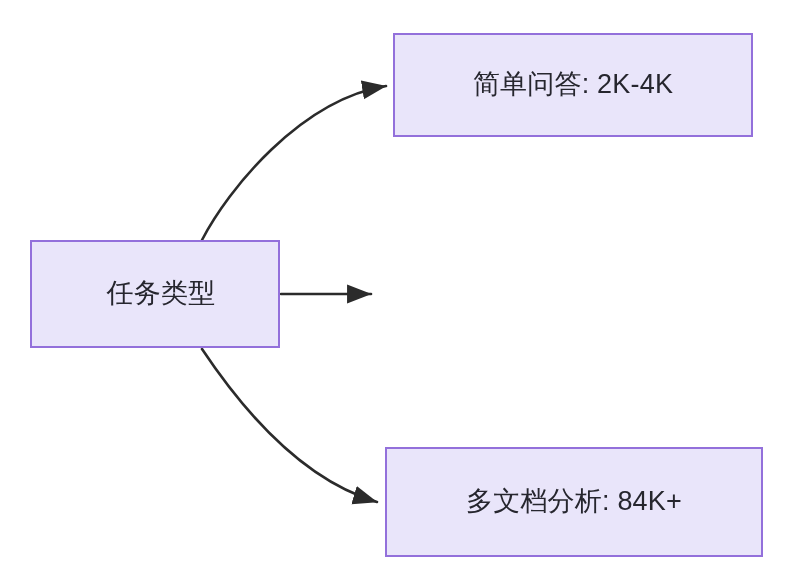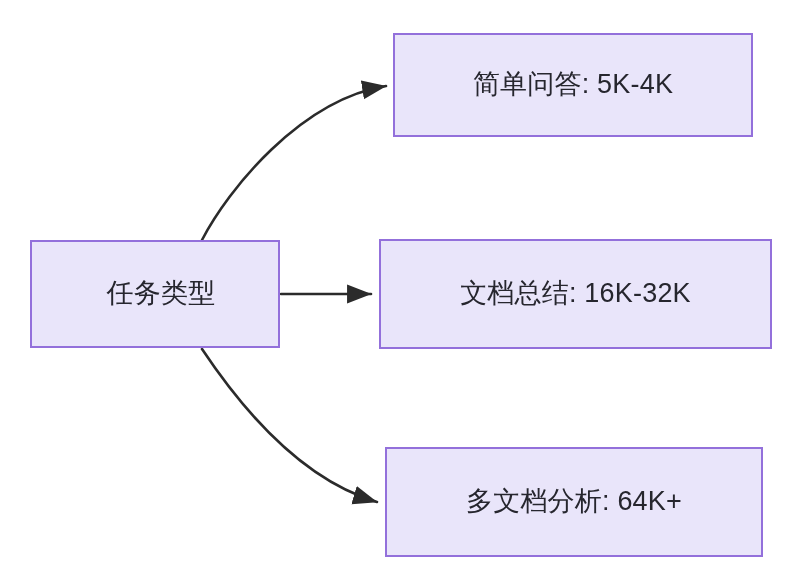--- a/index.html
+++ b/index.html
@@ -88,24 +88,21 @@
     <path d="M281,294 L371,294" fill="none" stroke="#2b2b2b" stroke-width="2.6" stroke-linecap="round" marker-end="url(#arrowhead)"></path>
 
     <path d="M202,349 C236,400 296,478 377,502" fill="none" stroke="#2b2b2b" stroke-width="2.6" stroke-linecap="round" marker-end="url(#arrowhead)"></path>
   </svg>
 
   <div class="node" id="node-root">
     <span class="node-label">任务类型</span>
   </div>
 
   <div class="node" id="node-simple-qa">
-    <span class="node-label">简单问答: 5K-4K</span>
+    <span class="node-label">简单问答: 2K-4K</span>
   </div>
 
-  <div class="node" id="node-doc-summary">
-    <span class="node-label">文档总结: 16K-32K</span>
-  </div>
 
   <div class="node" id="node-multi-doc">
-    <span class="node-label">多文档分析: 64K+</span>
+    <span class="node-label">多文档分析: 84K+</span>
   </div>
 
 </div>
 
 </body></html>

